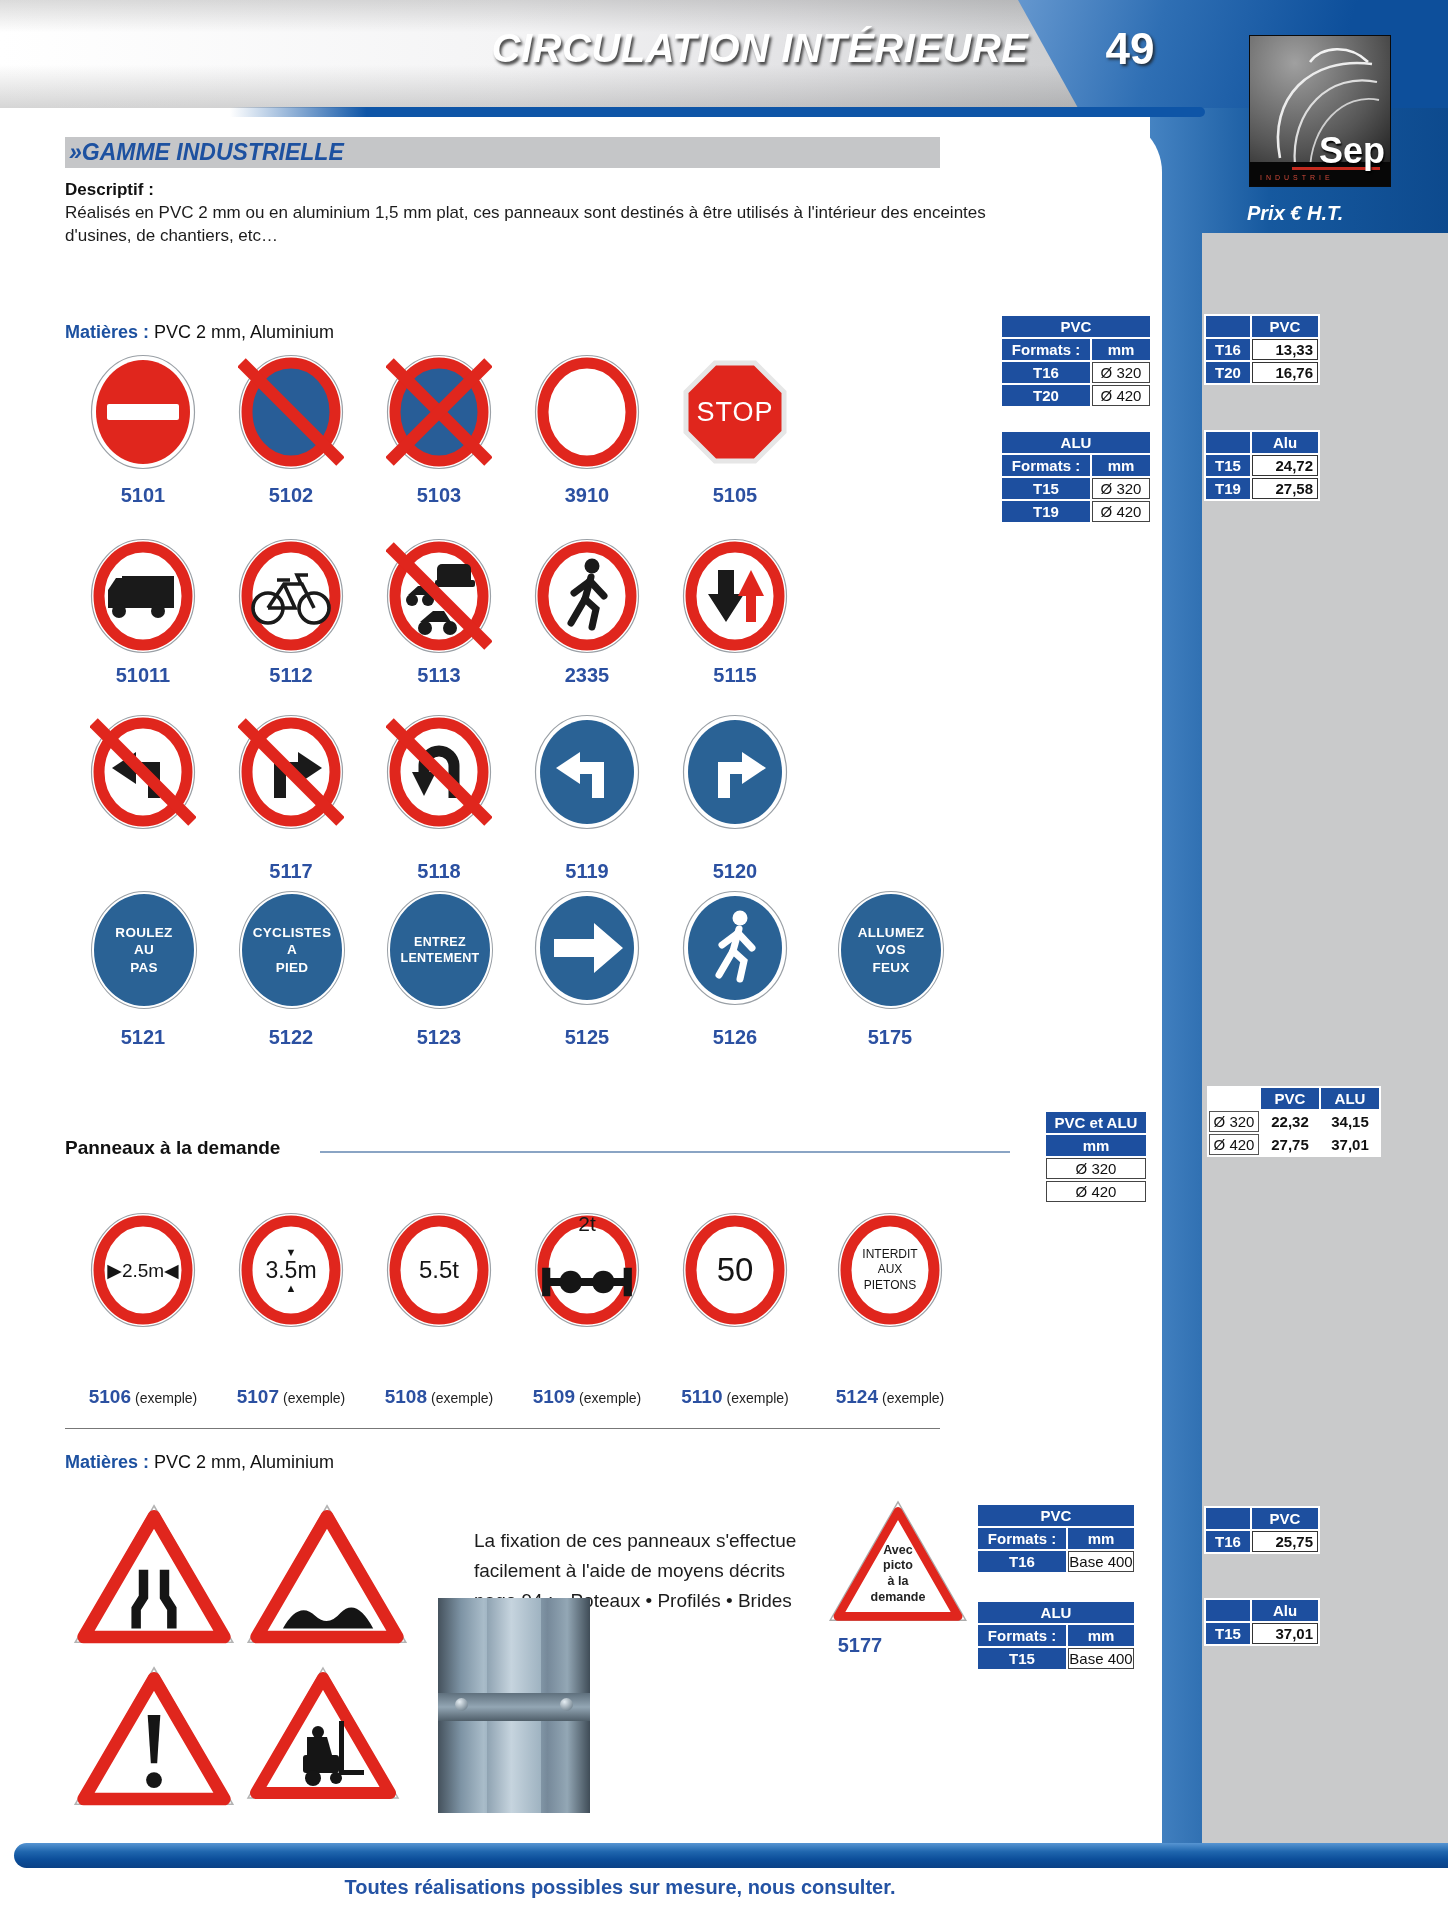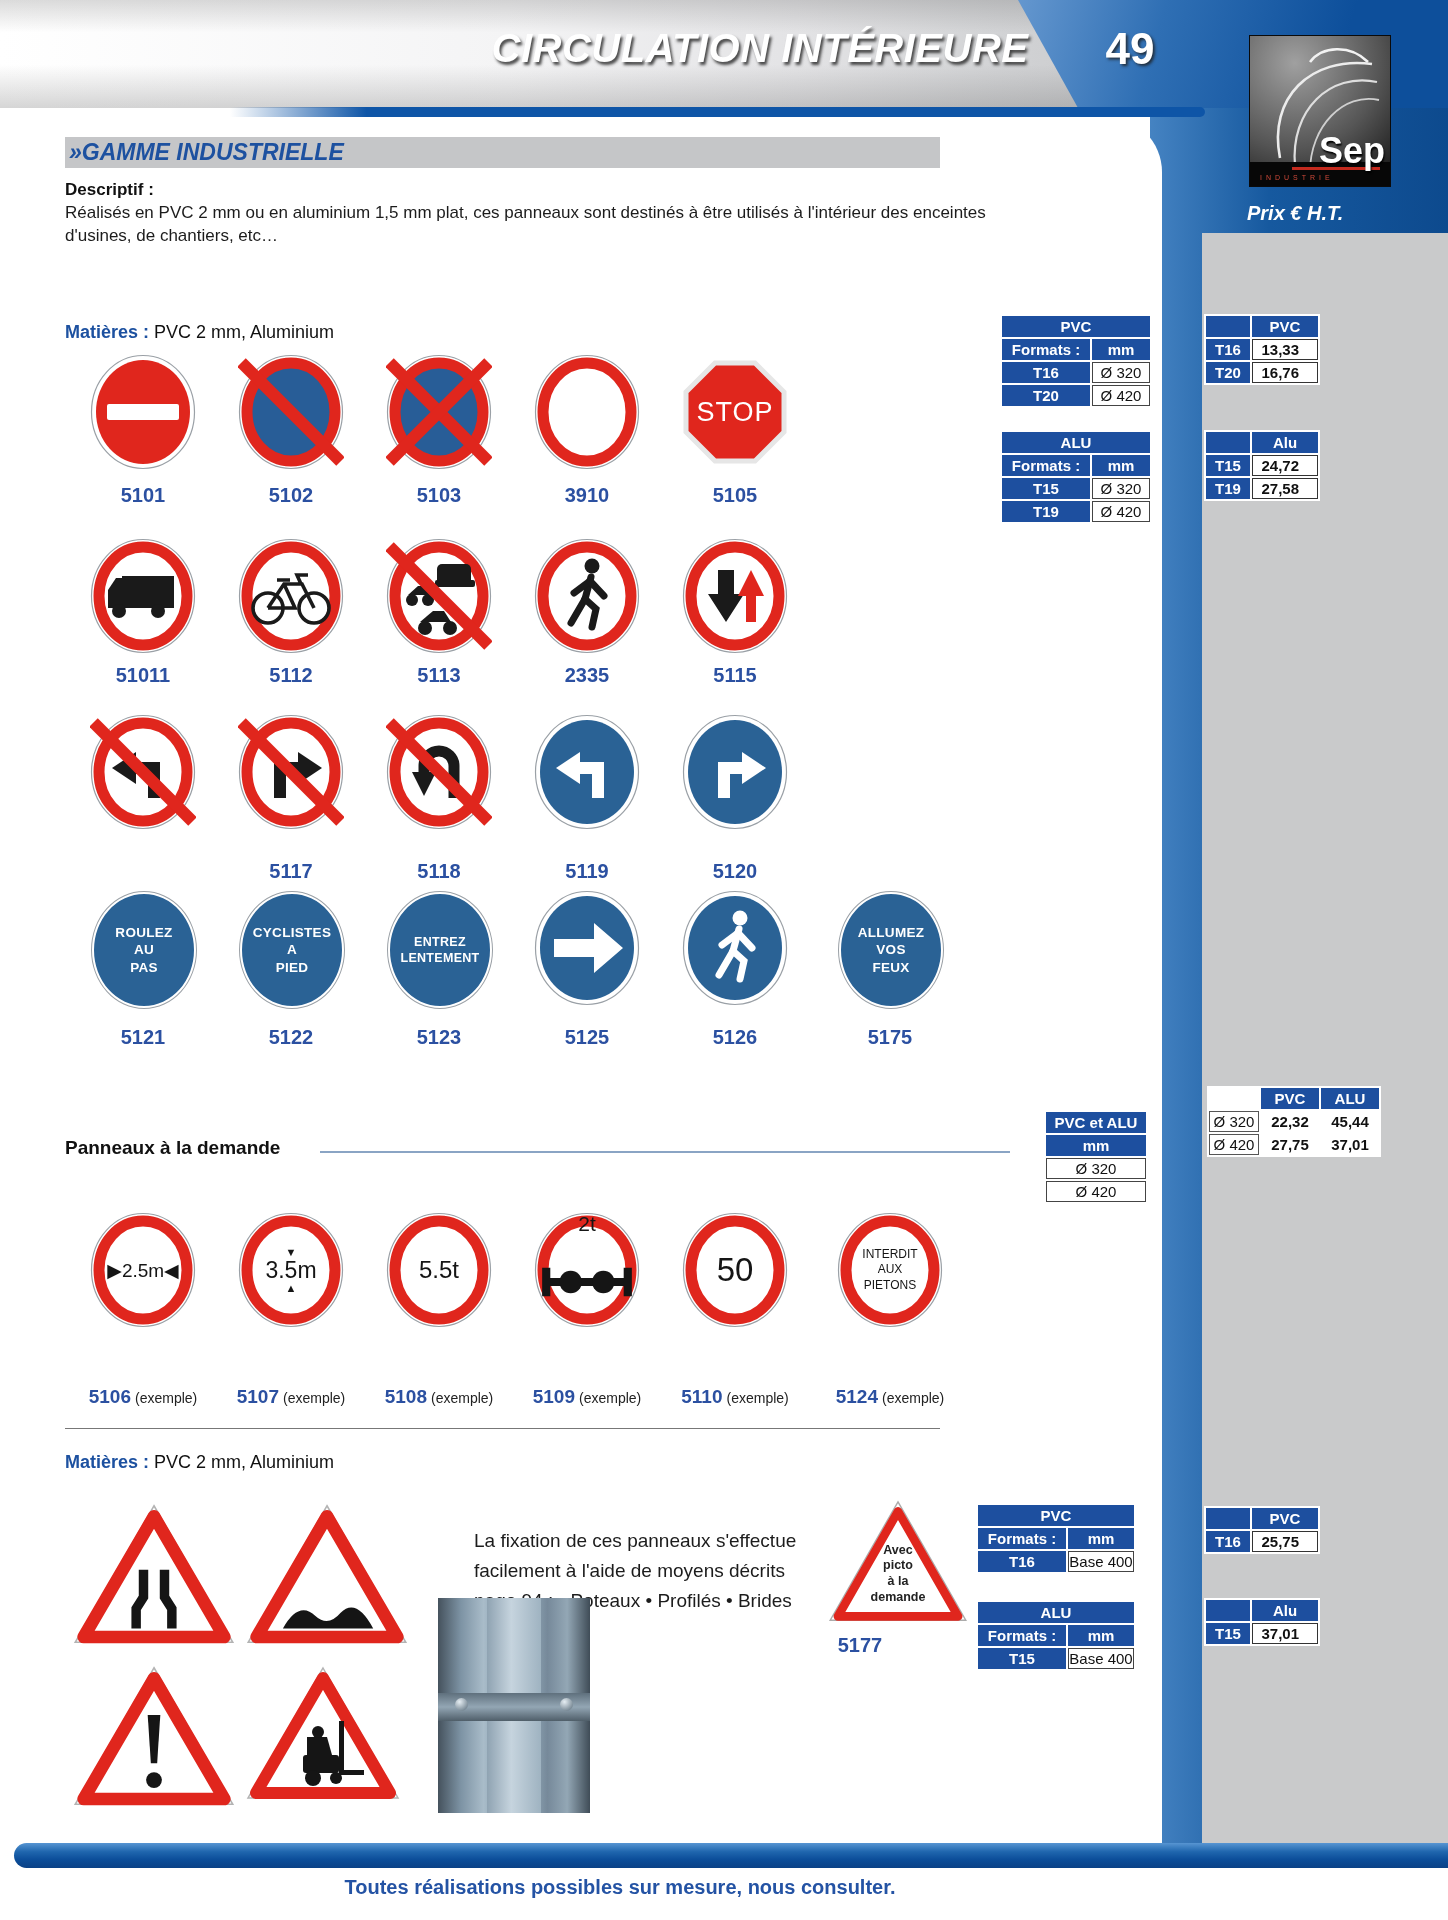--- a/index.html
+++ b/index.html
@@ -56,21 +56,21 @@
   .fmt{position:absolute;display:grid;grid-template-columns:88px 58px;gap:2px;background:#fff;padding:2px;z-index:8;
     font-size:15px;font-weight:bold;}
   .fmt .cell{padding:2px 0;text-align:center;}
   .fmt .t{grid-column:1/-1;background:#1d4f9f;color:#fff;}
   .fmt .k{background:#1d4f9f;color:#fff;}
   .fmt .v{background:#fff;color:#111;font-weight:normal;box-shadow:inset 0 0 0 1px #444;}
   .fmt.one-col{grid-template-columns:100px;}
   .fmt.wide2{grid-template-columns:88px 66px;}
   .price{grid-template-columns:44px 66px;}
   .price .blank{background:#1d4f9f;}
-  .price .pv{background:#fff;color:#111;font-weight:bold;text-align:right;padding-right:19px;box-shadow:inset 0 0 0 1px #333;}
+  .price .pv{background:#fff;color:#111;font-weight:bold;text-align:right;padding-right:5px;box-shadow:inset 0 0 0 1px #333;}
   .price3{grid-template-columns:50px 58px 58px;}
   .price3 .w{background:#fff;color:#111;font-weight:normal;box-shadow:inset 0 0 0 1px #555;}
   
   .sign{position:absolute;width:106px;height:116px;z-index:8;}
   .sign svg{width:100%;height:100%;display:block;}
   .overlay{position:absolute;inset:0;display:flex;flex-direction:column;align-items:center;justify-content:center;
     font-weight:normal;color:#151515;z-index:2;}
   .disc-text{position:absolute;border-radius:50%;background:#2a6295;border:2px solid #fff;outline:1px solid #9aa0a6;
     color:#fff;display:flex;flex-direction:column;align-items:center;justify-content:center;text-align:center;
     font-weight:bold;width:100px;height:112px;font-size:13.5px;line-height:1.3;letter-spacing:.3px;z-index:8;}
@@ -394,21 +394,21 @@
   <div class="cell v">Ø 320</div>
   <div class="cell v">Ø 420</div>
 </div>
 
 <div class="fmt price3" style="left:1207px;top:1086px">
   <div class="cell blank"></div>
   <div class="cell k">PVC</div>
   <div class="cell k">ALU</div>
   <div class="cell w">Ø 320</div>
   <div class="cell pv">22,32</div>
-  <div class="cell pv">45,44</div>
+  <div class="cell pv">34,15</div>
   <div class="cell w">Ø 420</div>
   <div class="cell pv">27,75</div>
   <div class="cell pv">37,01</div>
 </div>
 
 <div class="sign" style="left:90px;top:1212px">
   <svg viewBox="0 0 106 116">
       <use href="#g-ring"></use>
     </svg>
   <div class="overlay" style="font-size:19px">▶2.5m◀</div>

